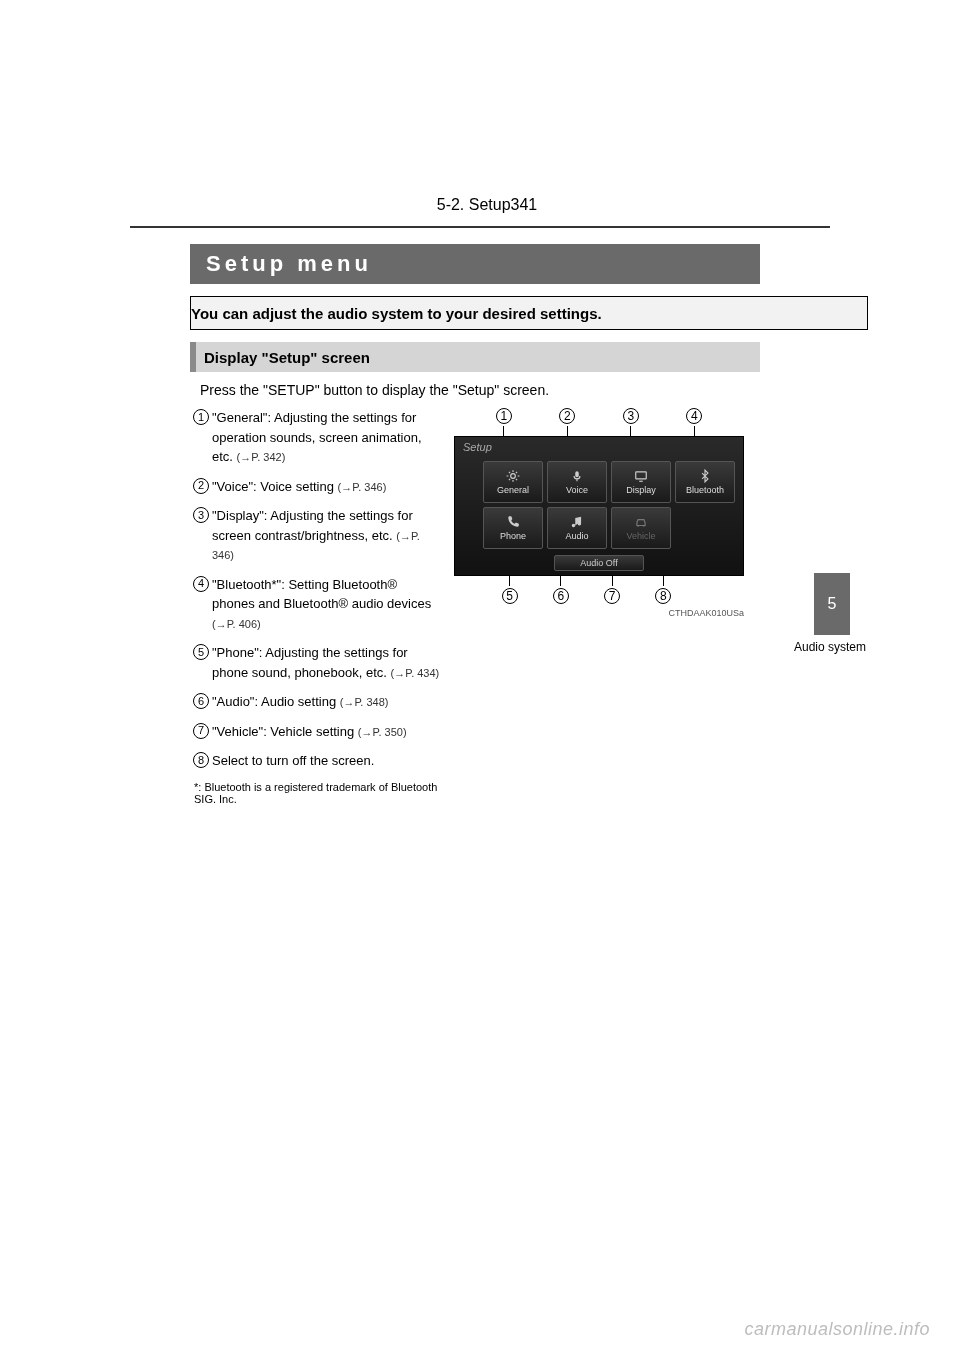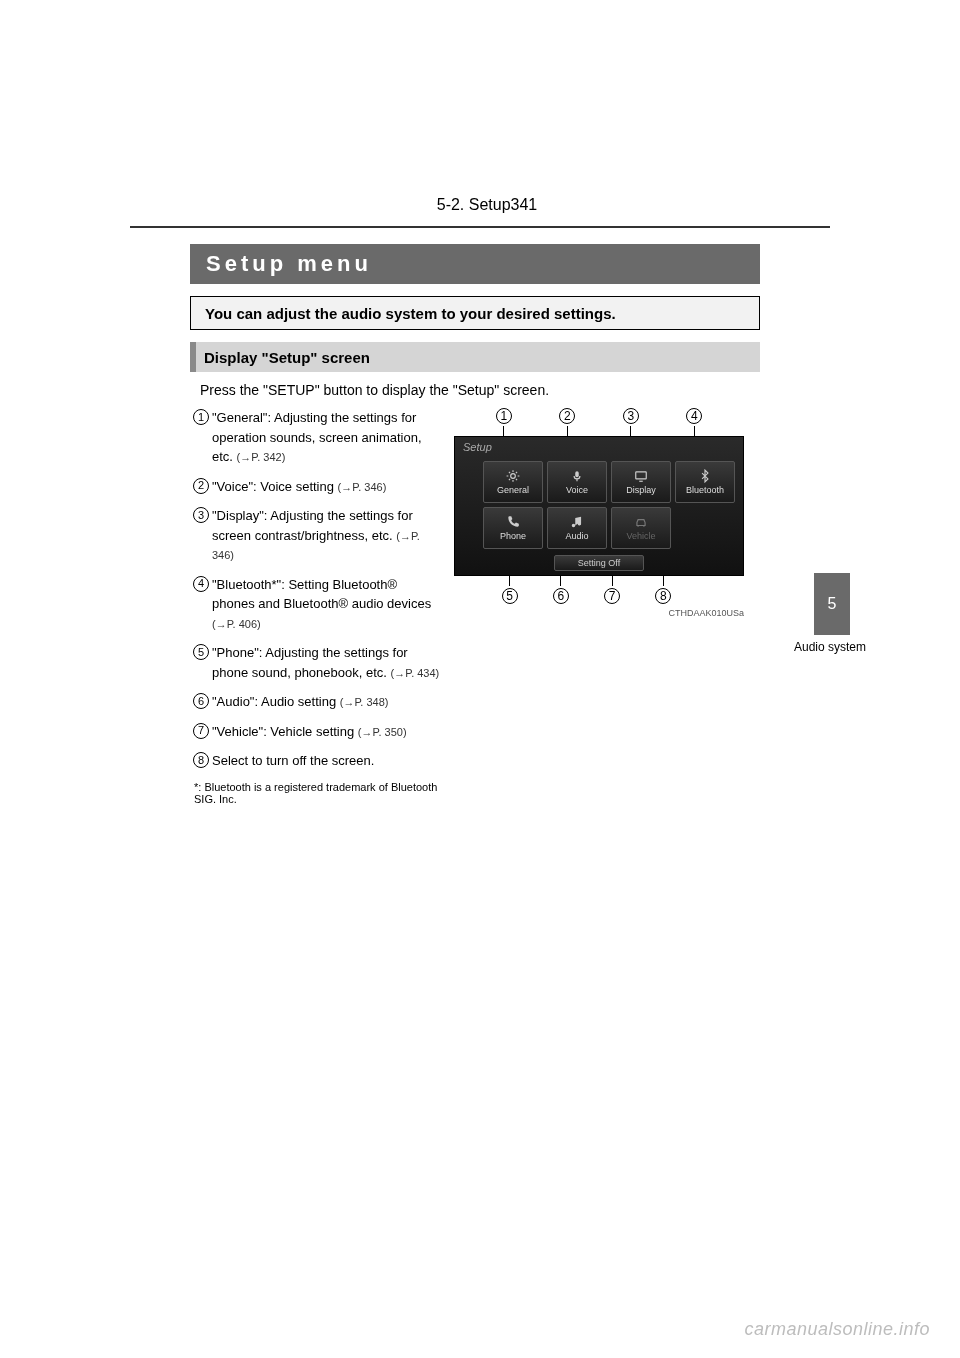--- a/index.html
+++ b/index.html
@@ -1,21 +1,21 @@
 <!DOCTYPE html>
 <html><head>
 <meta charset="utf-8">
 <style>
   * { margin: 0; padding: 0; box-sizing: border-box; }
   html, body { width: 960px; height: 1358px; background: #000; color: #000; font-family: Arial, Helvetica, sans-serif; }
   .page { position: relative; width: 960px; height: 1358px; background: #fff; }
   .top-rule { position: absolute; top: 226px; left: 130px; width: 700px; height: 2px; background: #333; }
   .header-row { position: absolute; top: 196px; left: 130px; width: 700px; display: flex; justify-content: center; font-size: 16px; color: #000; margin-left: 7px; }
   .title-bar { position: absolute; top: 244px; left: 190px; width: 570px; height: 40px; background: #6a6a6a; color: #fff; font-size: 22px; font-weight: 700; letter-spacing: 4px; display: flex; align-items: center; padding-left: 16px; }
-  .intro-box { position: absolute; top: 296px; left: 190px; width: 570px; height: 34px; background: #f2f2f2; border: 1px solid #000; display: flex; align-items: center; padding-left: 14px; font-size: 15px; font-weight: 700; }
+  .intro-box { position: absolute; top: 296px; left: 190px; width: 678px; height: 34px; background: #f2f2f2; border: 1px solid #000; display: flex; align-items: center; font-size: 15px; font-weight: 700; }
   .section-bar { position: absolute; top: 342px; left: 190px; width: 570px; height: 30px; background: #d5d5d5; display: flex; align-items: center; padding-left: 14px; font-size: 15px; font-weight: 700; }
   .section-bar::before { content: ""; position: absolute; left: 0; top: 0; width: 6px; height: 100%; background: #8a8a8a; }
 
   .body-area { position: absolute; top: 382px; left: 190px; width: 570px; }
   .press-line { font-size: 14px; margin-bottom: 10px; margin-left: 10px; }
   .columns { display: flex; gap: 14px; }
   .list-col { flex: 0 0 250px; }
   .img-col { flex: 1; }
 
   .item { display: flex; font-size: 13px; line-height: 1.5; margin-bottom: 10px; }
@@ -219,21 +219,21 @@
               </div>
               <div class="icon-cell dim">
                 <svg viewBox="0 0 24 24" fill="none" stroke="#777" stroke-width="2">
                     <path d="M5 13l2-5h10l2 5v5H5zM7 18v2M17 18v2"></path>
                   </svg>
                 <span>Vehicle</span>
               </div>
               <div class="icon-cell" style="visibility:hidden"></div>
             </div>
             <div class="screen-off">
-              <span>Setting Off</span>
+              <span>Audio Off</span>
             </div>
           </div>
           <div class="line-bot">
             <div class="vline"></div>
               <div class="vline"></div>
               <div class="vline"></div>
               <div class="vline"></div>
           </div>
           <div class="callout-row bot">
             <span>5</span>

